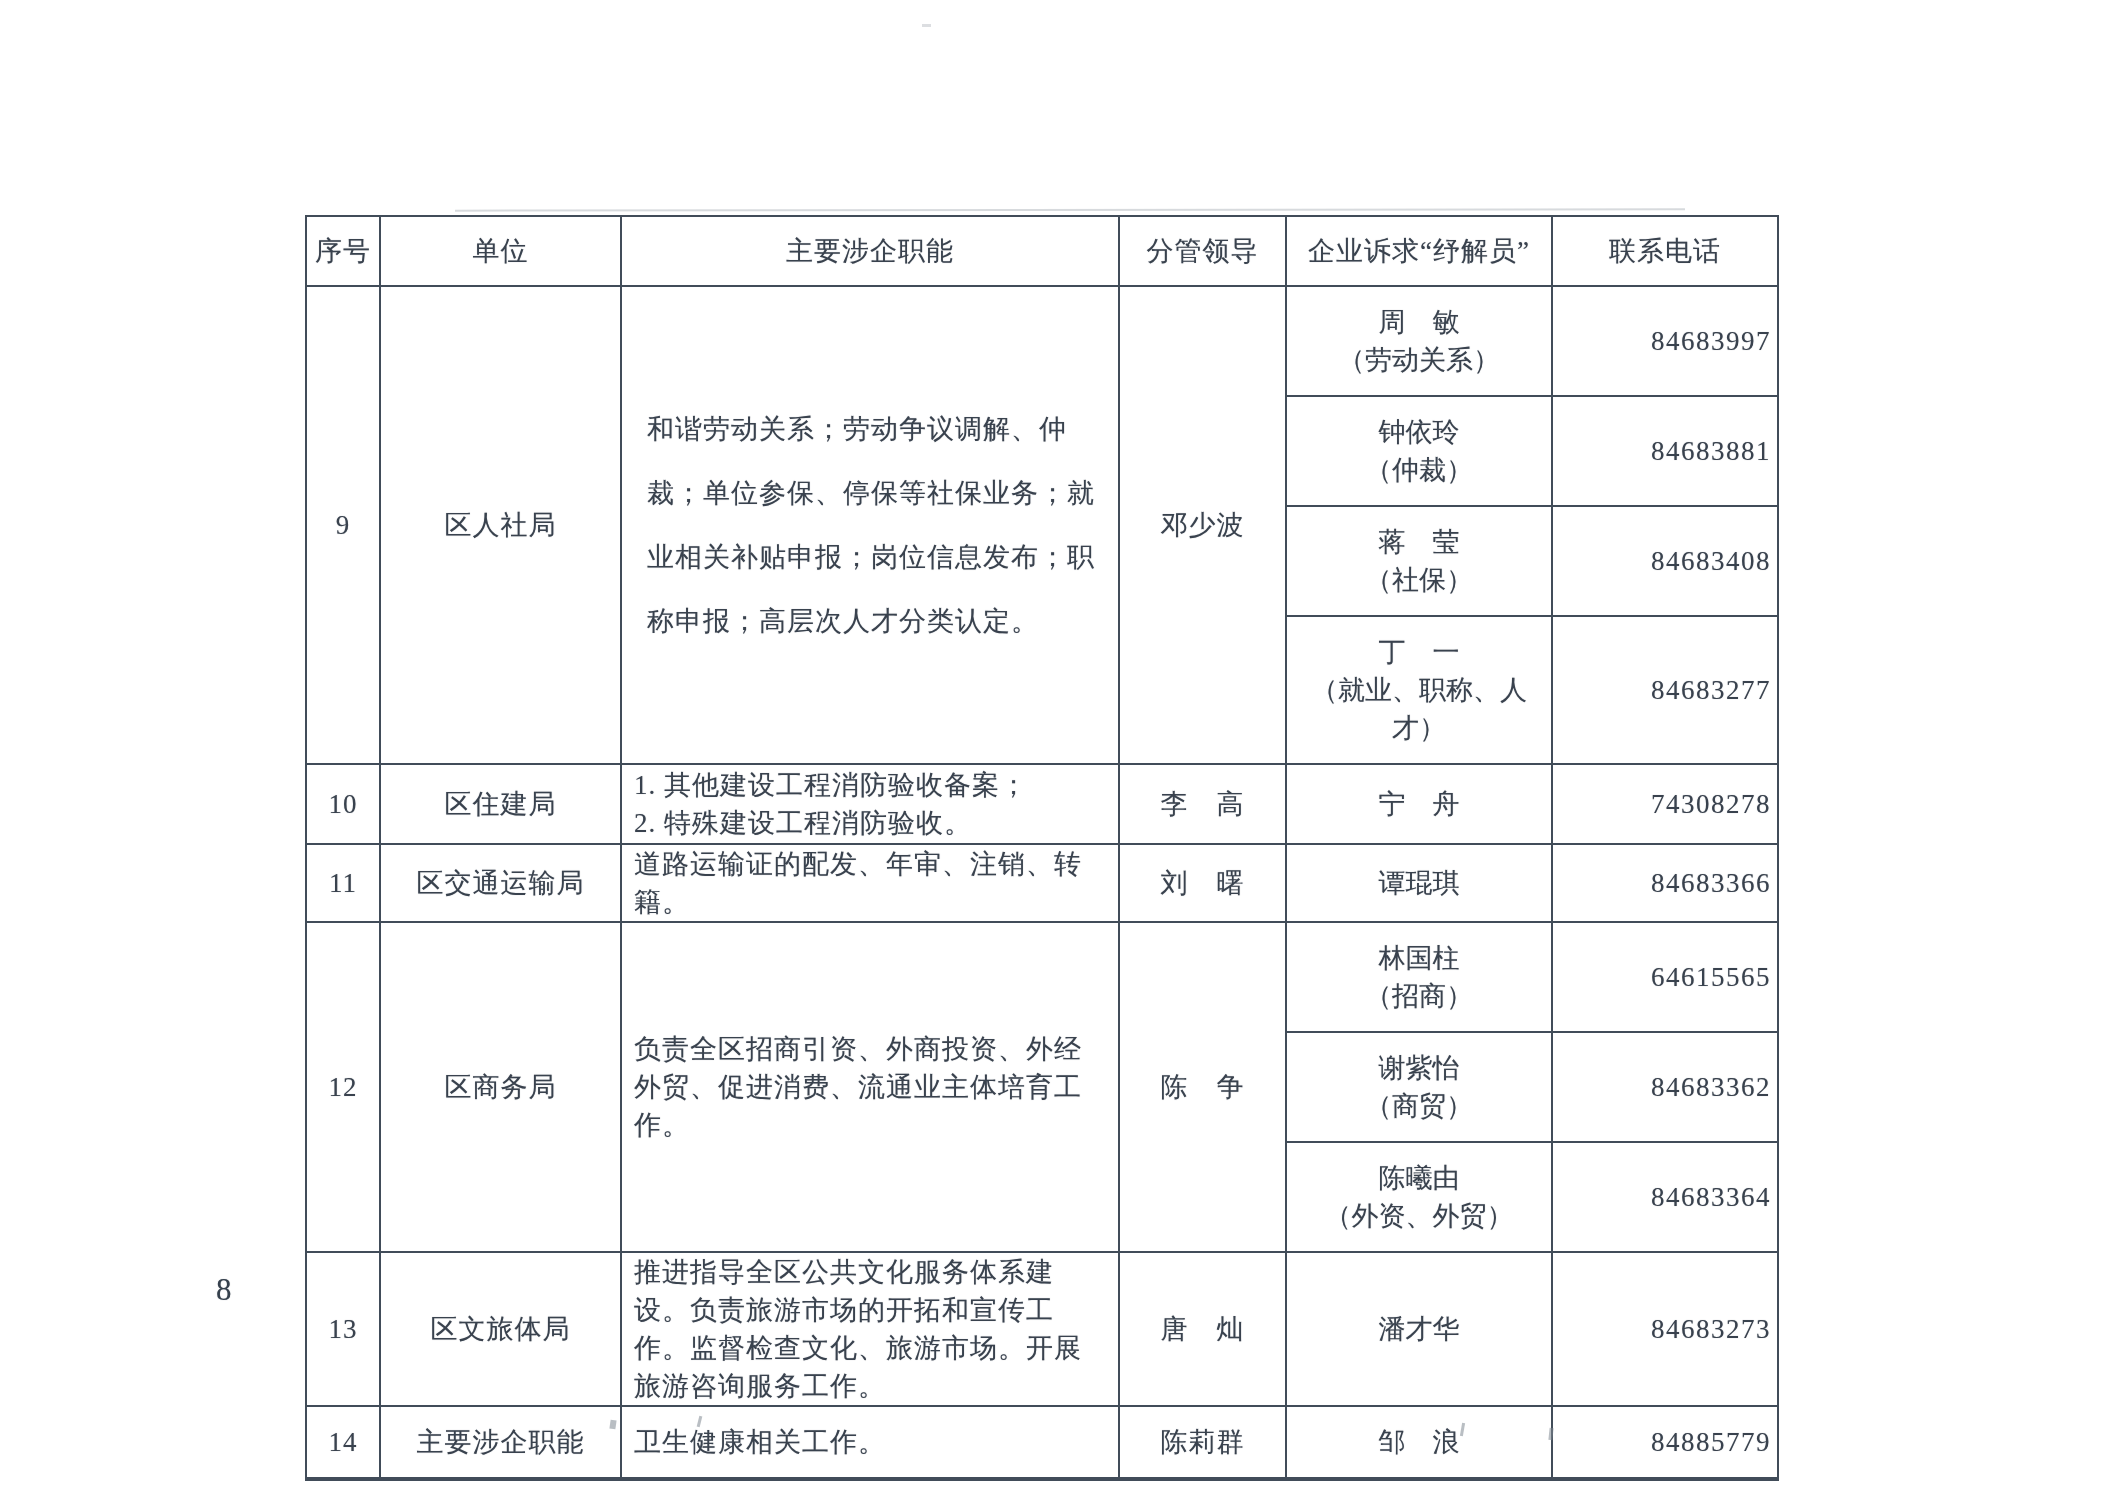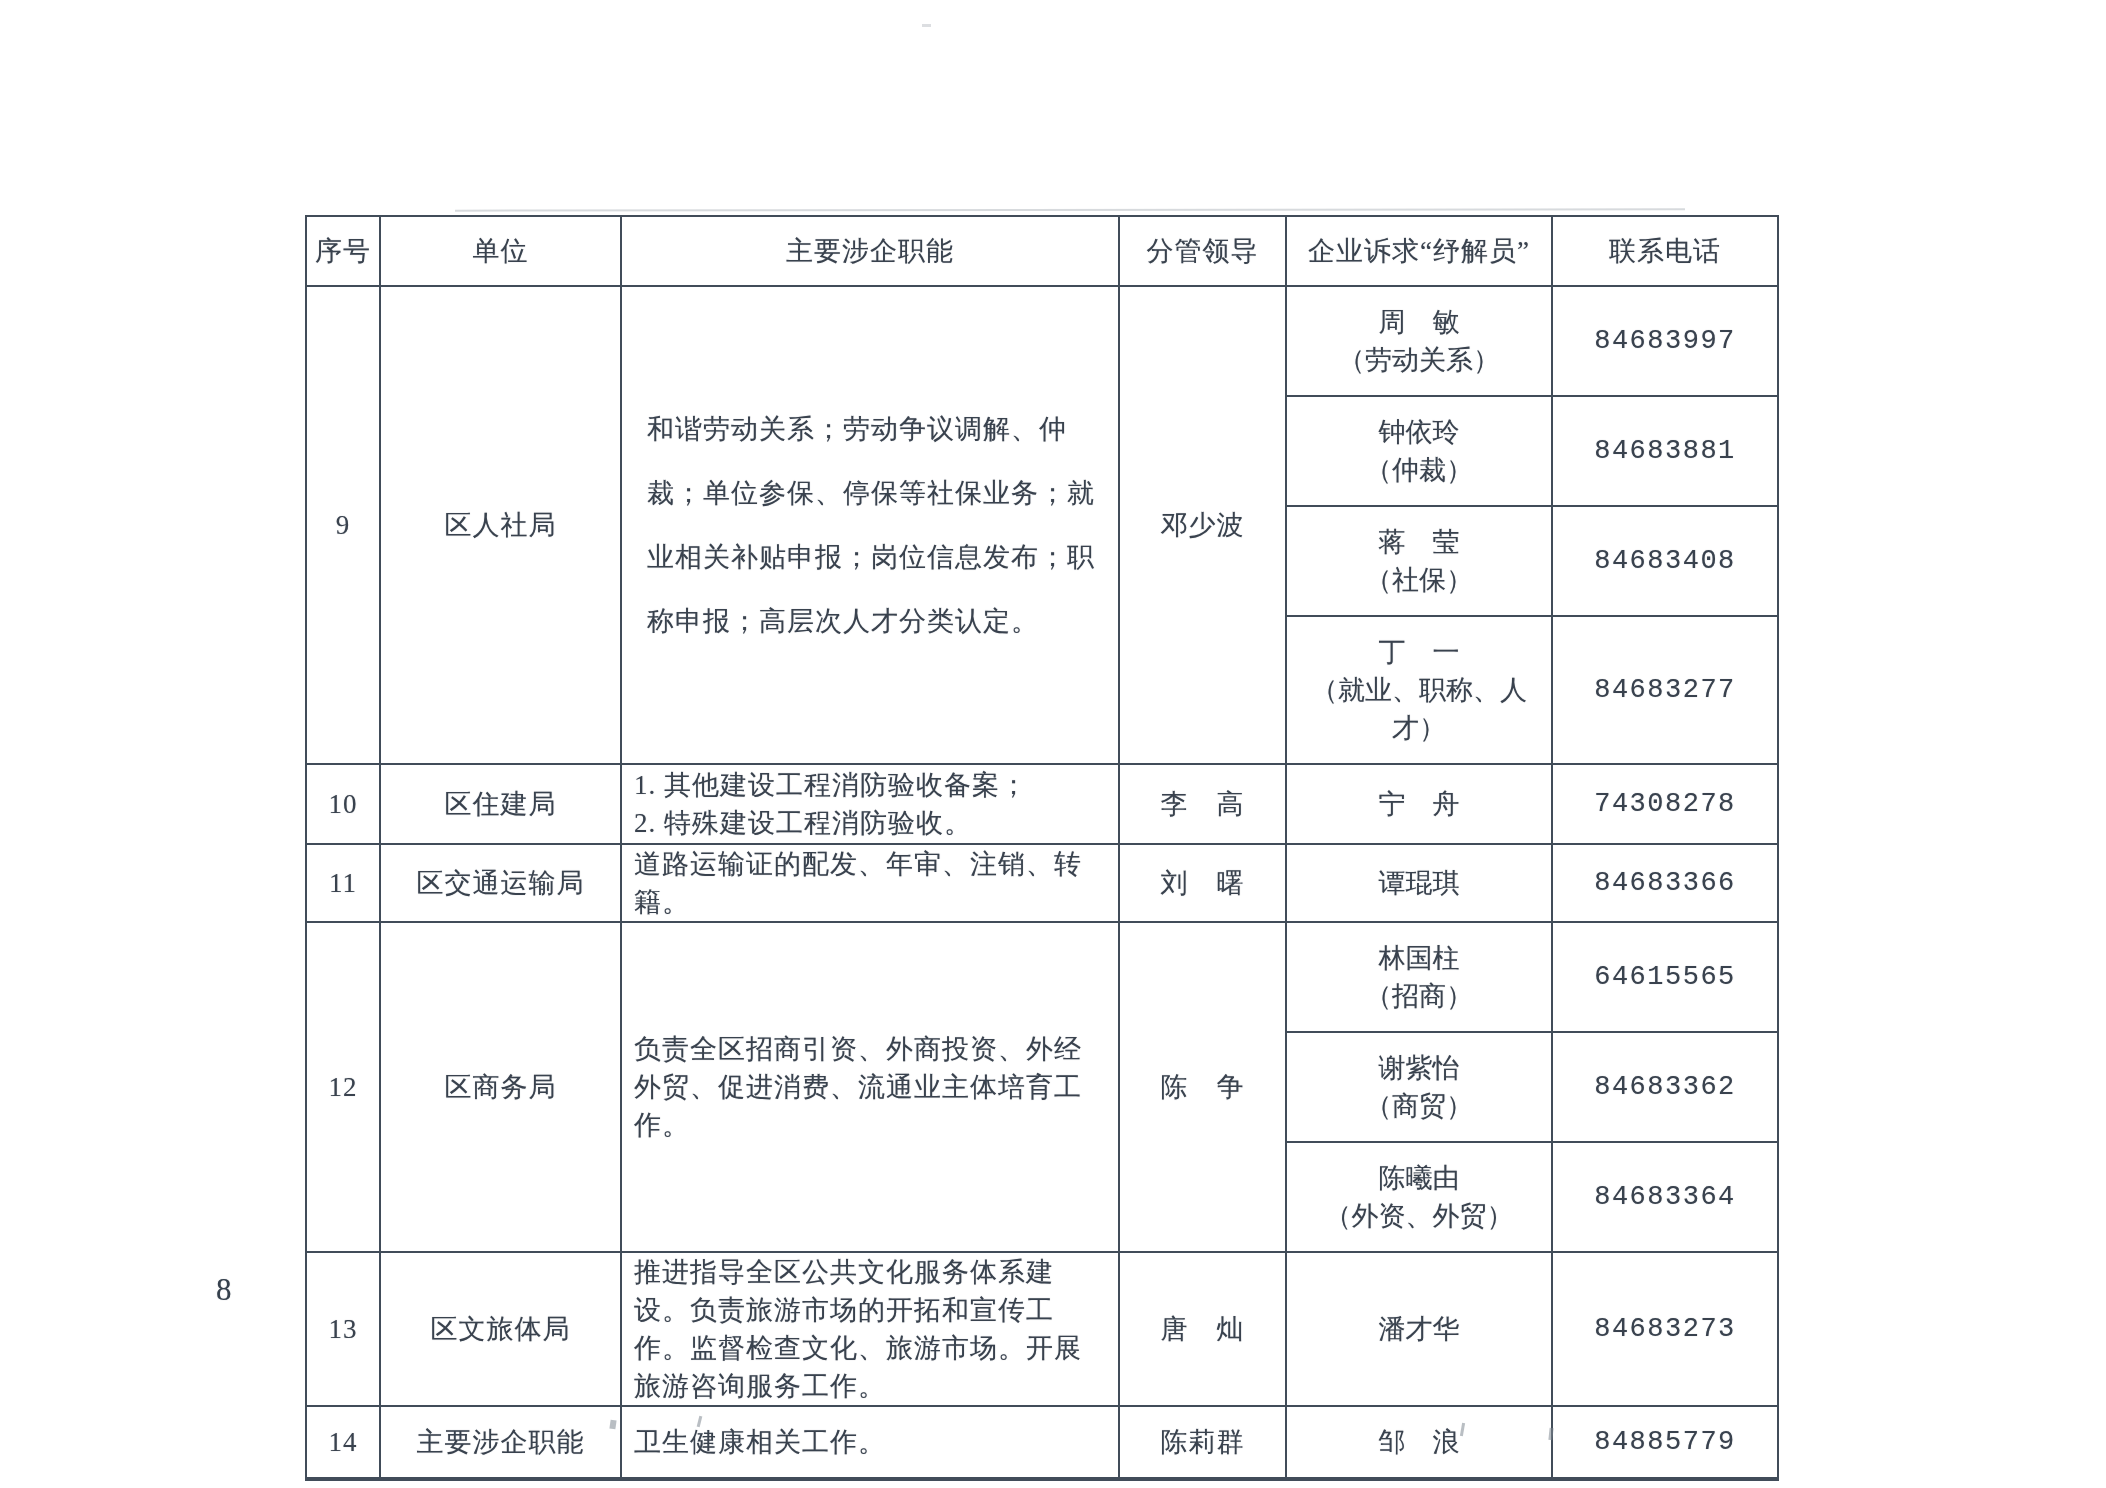--- a/index.html
+++ b/index.html
@@ -39,21 +39,21 @@
     text-align:left;padding:0 12px;
     line-height:38px;letter-spacing:1px;
     white-space:pre-line;
   }
   .duty-tall{line-height:64px;padding-left:25px;}
   .name{
     font-size:26px;line-height:38px;letter-spacing:0;
     white-space:pre-line;text-align:center;padding:16px;
   }
   .phone{
-    font-size:29px;letter-spacing:1.5px;text-align:center;font-family:Liberation Mono, monospace;
+    font-size:29px;letter-spacing:1.5px;text-align:right;
   }
 
   .page-number{
     position:absolute;left:216px;top:1272px;
     font-size:31px;color:#36414d;letter-spacing:0;
     text-shadow:0 0 1px rgba(54,65,77,.4);
   }
 
   
   .top-smudge{

